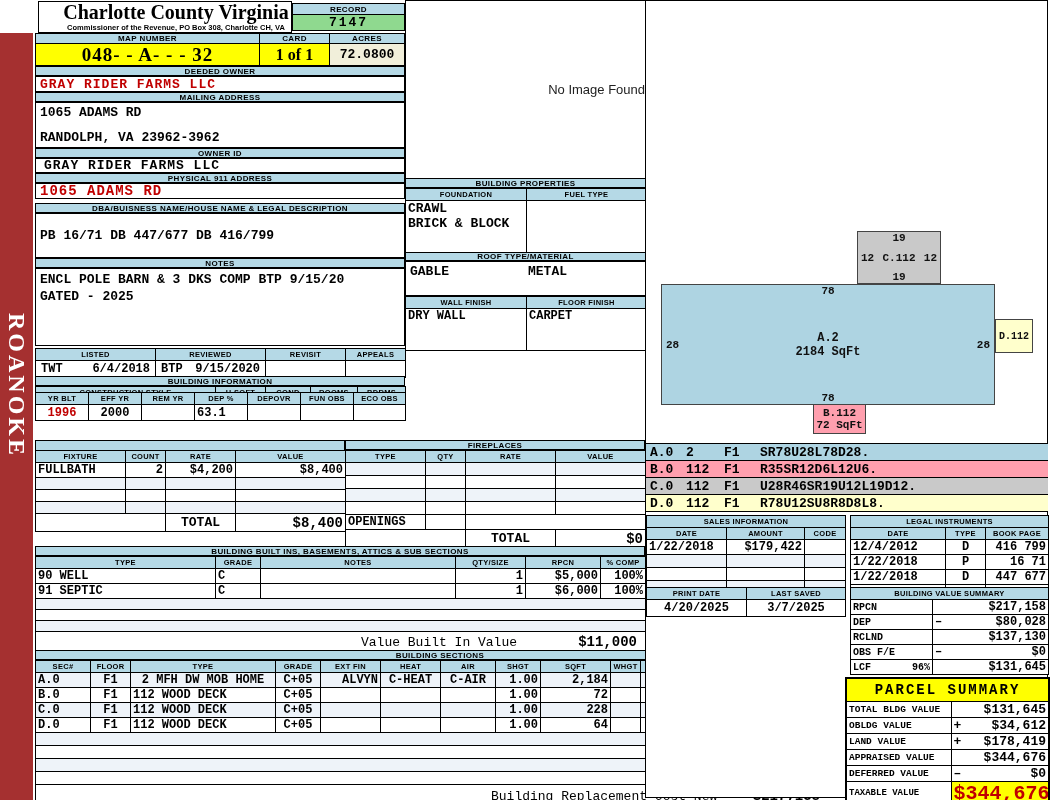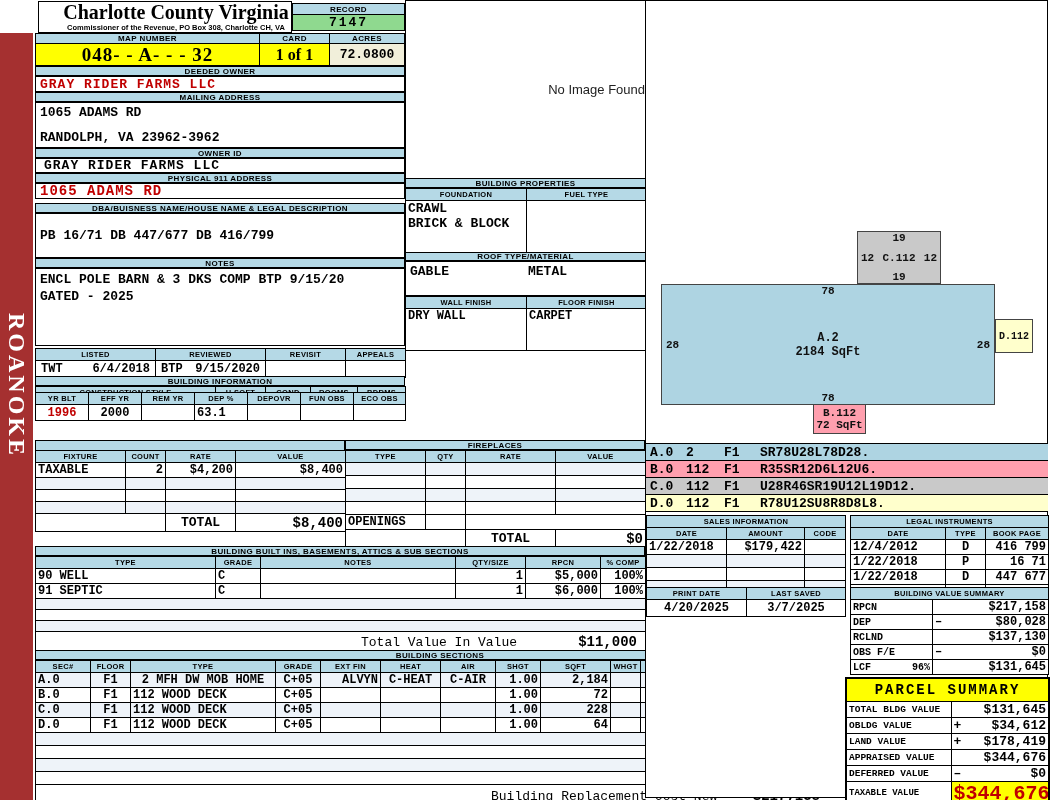--- a/index.html
+++ b/index.html
@@ -173,21 +173,21 @@
       <col style="width:110px">
     </colgroup>
   <tbody>
       <tr style="height:9px;">
     <th>FIXTURE</th>
     <th>COUNT</th>
     <th>RATE</th>
     <th>VALUE</th>
   </tr>
   <tr style="height:13px;">
-    <td>TAXABLE</td>
+    <td>FULLBATH</td>
     <td class="r">2</td>
     <td class="r">$4,200</td>
     <td class="r">$8,400</td>
   </tr>
   <tr style="height:12px;">
         <td class="s"></td>
         <td class="s"></td>
         <td class="s"></td>
         <td class="s"></td>
       </tr>
@@ -302,21 +302,21 @@
         <td class="s" colspan="6"></td>
       </tr>
   <tr style="height:11px;">
         <td colspan="6"></td>
       </tr>
   <tr style="height:11px;">
         <td class="s" colspan="6"></td>
       </tr>
   <tr style="height:21px;">
     <td colspan="6" style="position:relative;">
-      <span class="mono13" style="position:absolute;left:325px;top:3px;font-weight:normal;">Total Value In Value</span>
+      <span class="mono13" style="position:absolute;left:325px;top:3px;font-weight:normal;">Value Built In Value</span>
       <span style="position:absolute;right:8px;top:2px;font:bold 14px 'Liberation Mono',monospace;">$11,000</span>
     </td>
   </tr>
 </tbody>
   </table>
 
 <div class="hdr" style="left:35px;top:650px;width:810px;height:10px;">BUILDING SECTIONS</div>
 <table style="left:35px;top:660px;width:810px;">
   <colgroup>
       <col style="width:55px">

